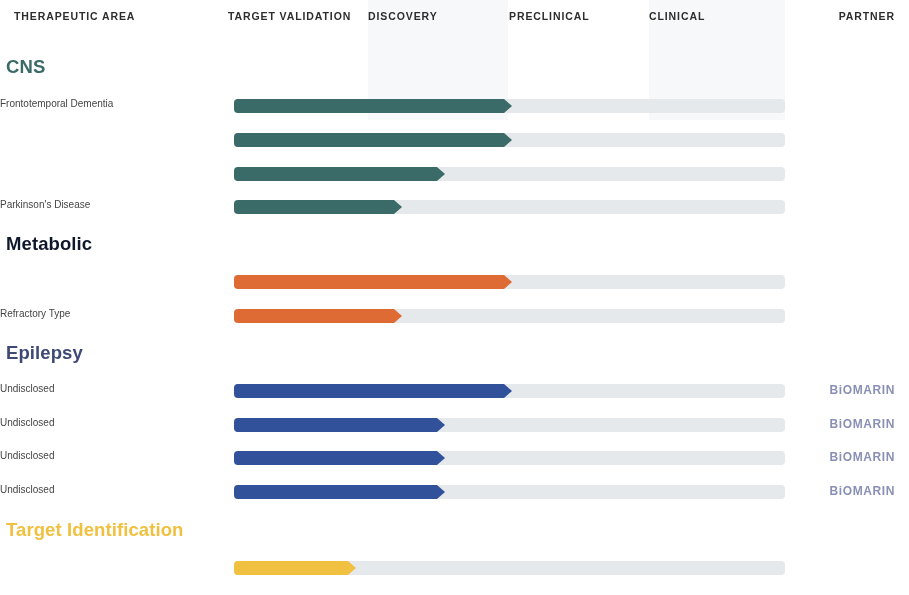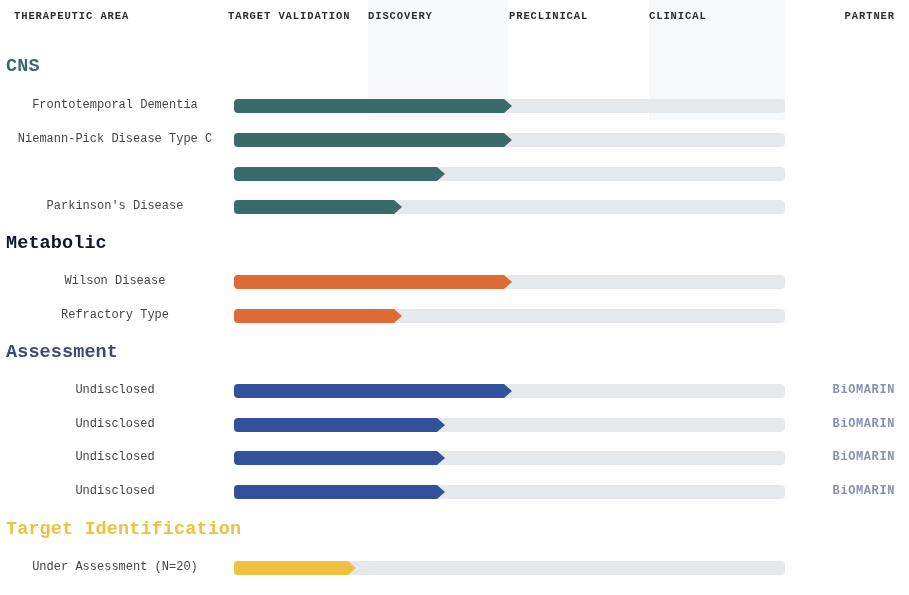--- a/index.html
+++ b/index.html
@@ -13,21 +13,20 @@
     font-family: "Liberation Sans", sans-serif;
     color: #333333;
     overflow: hidden;
   }
 
   #pipeline {
     position: relative;
     width: 909px;
     height: 439px;
     background: #ffffff;
-    font-family: Liberation Mono, monospace;
   }
 
   
   .col-band {
     position: absolute;
     top: 0;
     background: #f7f8f9;
     z-index: 0;
   }
 
@@ -70,22 +69,22 @@
     left: 0;
     width: 909px;
     height: 22px;
     z-index: 2;
   }
   .row-label {
     position: absolute;
     left: 0;
     top: 3px;
     width: 230px;
-    text-align: center;
-    font-size: 12px;
+    text-align: left;
+    font-size: 10px;
     color: #444444;
     white-space: nowrap;
   }
   .track {
     position: absolute;
     left: 234px;
     top: 4px;
     width: 551px;
     height: 14px;
     background: #e6e9eb;
@@ -147,45 +146,43 @@
     </div>
 
   <div id="body">
       <div class="group-title" style="top: 56px; color: rgb(58, 107, 104);">CNS</div>
       <div class="row" style="top: 95px;">
         <div class="row-label">Frontotemporal Dementia</div>
         <div class="track" style="background: rgb(230, 233, 235);"></div>
         <div class="bar teal" title="Discovery complete" style="width: 270px;"></div>
       </div>
       <div class="row" style="top: 129px;">
-        <div class="row-label">Niemann-Pick Disease Type C</div>
         <div class="track" style="background: rgb(230, 233, 235);"></div>
         <div class="bar teal" title="Discovery complete" style="width: 270px;"></div>
       </div>
       <div class="row" style="top: 163px;">
         <div class="track" style="background: rgb(230, 233, 235);"></div>
         <div class="bar teal" title="Mid Discovery" style="width: 203px;"></div>
       </div>
       <div class="row" style="top: 196px;">
         <div class="row-label">Parkinson's Disease</div>
         <div class="track" style="background: rgb(230, 233, 235);"></div>
         <div class="bar teal" title="Early Discovery" style="width: 160px;"></div>
       </div>
       <div class="group-title" style="top: 233px; color: #0f172a;">Metabolic</div>
       <div class="row" style="top: 271px;">
-        <div class="row-label">Wilson Disease</div>
         <div class="track" style="background: rgb(230, 233, 235);"></div>
         <div class="bar orange" title="Discovery complete" style="width: 270px;"></div>
       </div>
       <div class="row" style="top: 305px;">
         <div class="row-label">Refractory Type</div>
         <div class="track" style="background: rgb(230, 233, 235);"></div>
         <div class="bar orange" title="Early Discovery" style="width: 160px;"></div>
       </div>
-      <div class="group-title" style="top: 342px; color: rgb(62, 74, 117);">Assessment</div>
+      <div class="group-title" style="top: 342px; color: rgb(62, 74, 117);">Epilepsy</div>
       <div class="row" style="top: 380px;">
         <div class="row-label">Undisclosed</div>
         <div class="track" style="background: rgb(230, 233, 235);"></div>
         <div class="bar blue" title="Discovery complete" style="width: 270px;"></div>
         <div class="partner-logo" style="color: rgb(138, 144, 181);">BiOMARIN</div>
       </div>
       <div class="row" style="top: 414px;">
         <div class="row-label">Undisclosed</div>
         <div class="track" style="background: rgb(230, 233, 235);"></div>
         <div class="bar blue" title="Mid Discovery" style="width: 203px;"></div>
@@ -198,19 +195,18 @@
         <div class="partner-logo" style="color: rgb(138, 144, 181);">BiOMARIN</div>
       </div>
       <div class="row" style="top: 481px;">
         <div class="row-label">Undisclosed</div>
         <div class="track" style="background: rgb(230, 233, 235);"></div>
         <div class="bar blue" title="Mid Discovery" style="width: 203px;"></div>
         <div class="partner-logo" style="color: rgb(138, 144, 181);">BiOMARIN</div>
       </div>
       <div class="group-title" style="top: 519px; color: rgb(240, 192, 64);">Target Identification</div>
       <div class="row" style="top: 557px;">
-        <div class="row-label">Under Assessment (N=20)</div>
         <div class="track" style="background: rgb(230, 233, 235);"></div>
         <div class="bar yellow" title="Target Validation" style="width: 114px;"></div>
       </div>
     </div>
 
 </div>
 
 </body></html>

